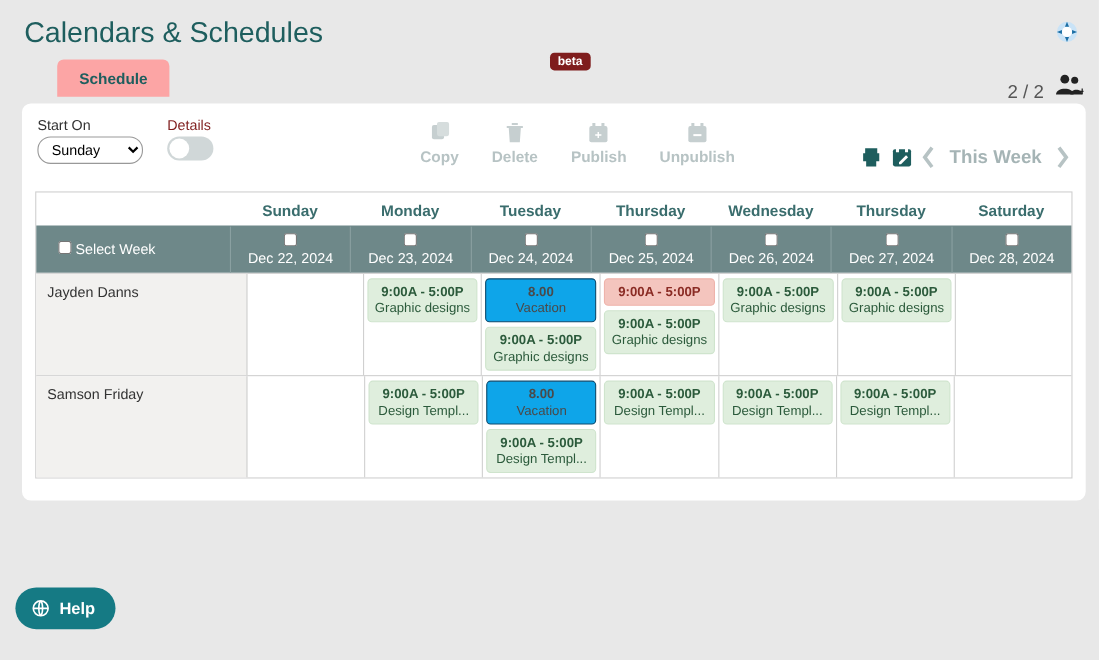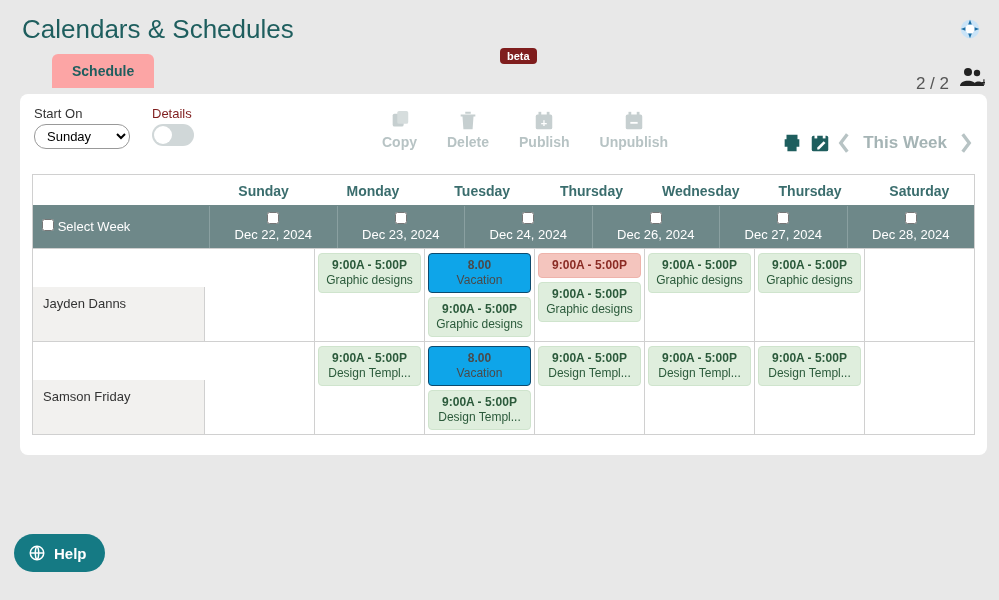--- a/index.html
+++ b/index.html
@@ -172,48 +172,47 @@
   .meta-row {
     display: flex;
     background: #6e8889;
     color: #fff;
     font-size: 13px;
     align-items: center;
   }
   .meta-row .name-col {
     width: 176px;
     flex: none;
-    padding: 14px 8px 14px 9px;
+    padding: 14px 8px 14px 20px;
   }
   .meta-row .daycol {
     flex: 1;
     text-align: center;
     padding: 6px 0 6px 0;
     border-left: 1px solid #8aa0a1;
   }
   .meta-row input[type=checkbox]{
     width: 12px; height: 12px;
     margin-bottom: 3px;
   }
   .meta-row .datetxt { display: block; }
 
   .body-row {
     display: flex;
     border-top: 1px solid #d0d0d0;
     min-height: 92px;
   }
   .body-row .name-col {
-    width: 172px;
+    width: 192px;
     flex: none;
     background: #f2f1ef;
     border-right: 1px solid #d0d0d0;
     padding: 9px 10px;
     font-size: 13px;
     color: #333;
-    margin-top: 38px;
   }
   .body-row .daycell {
     flex: 1;
     border-right: 1px solid #d0d0d0;
     padding: 4px 3px;
     display: flex;
     flex-direction: column;
     gap: 4px;
     text-align: center;
   }
@@ -362,20 +361,21 @@
     <div class="meta-row" id="meta-row">
       <div class="name-col">
         <label>
           <input type="checkbox" style="">
           <span>Select Week</span>
         </label>
       </div>
     <div class="daycol"><input type="checkbox" style=""><span class="datetxt">Dec 22, 2024</span></div>
         <div class="daycol"><input type="checkbox" style=""><span class="datetxt">Dec 23, 2024</span></div>
         <div class="daycol"><input type="checkbox" style=""><span class="datetxt">Dec 24, 2024</span></div>
+        <div class="daycol"><input type="checkbox" style=""><span class="datetxt">Dec 25, 2024</span></div>
         <div class="daycol"><input type="checkbox" style=""><span class="datetxt">Dec 26, 2024</span></div>
         <div class="daycol"><input type="checkbox" style=""><span class="datetxt">Dec 27, 2024</span></div>
         <div class="daycol"><input type="checkbox" style=""><span class="datetxt">Dec 28, 2024</span></div>
       </div>
 
     <div id="body-rows">
         <div class="body-row">
           <div class="name-col">Jayden Danns</div>
           <div class="daycell"></div>
           <div class="daycell">

